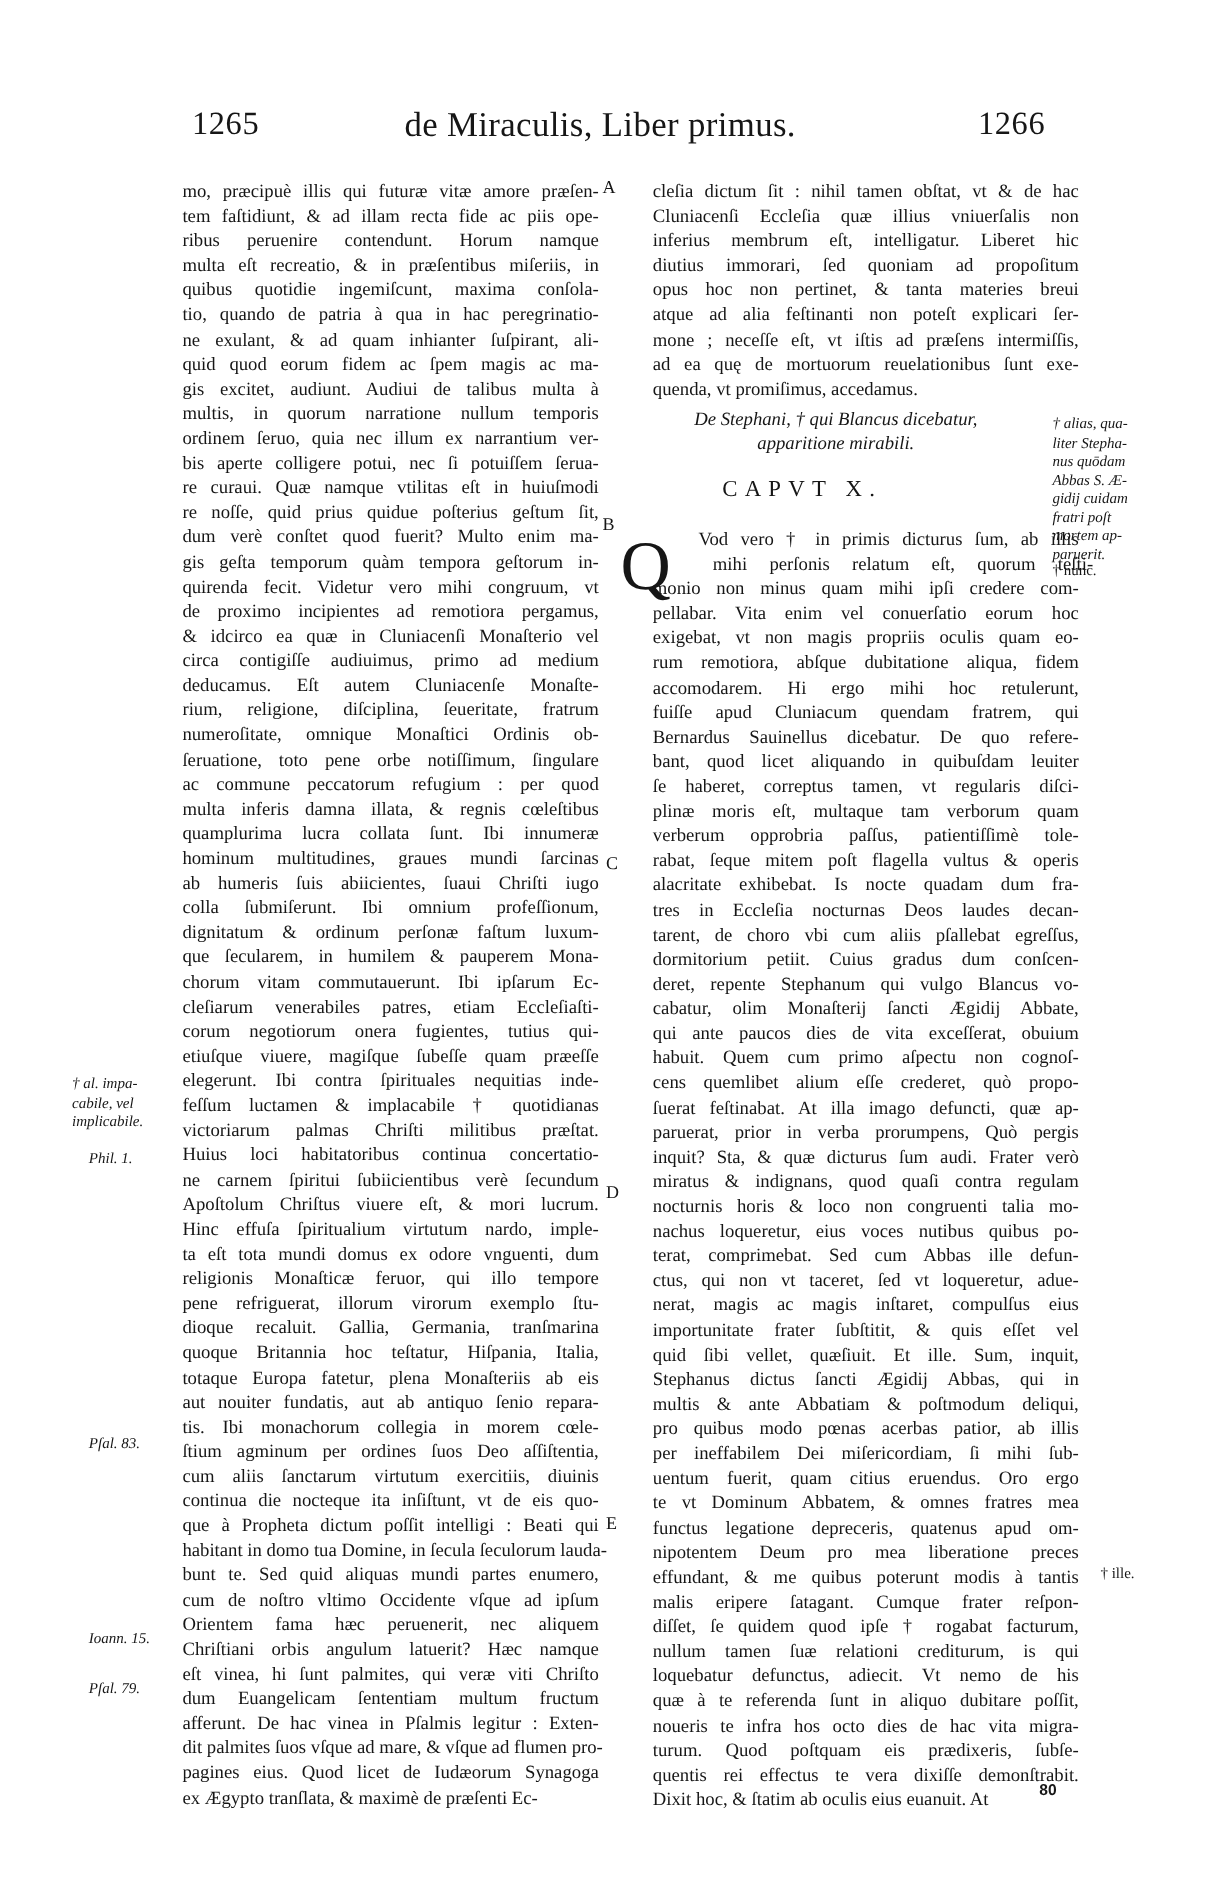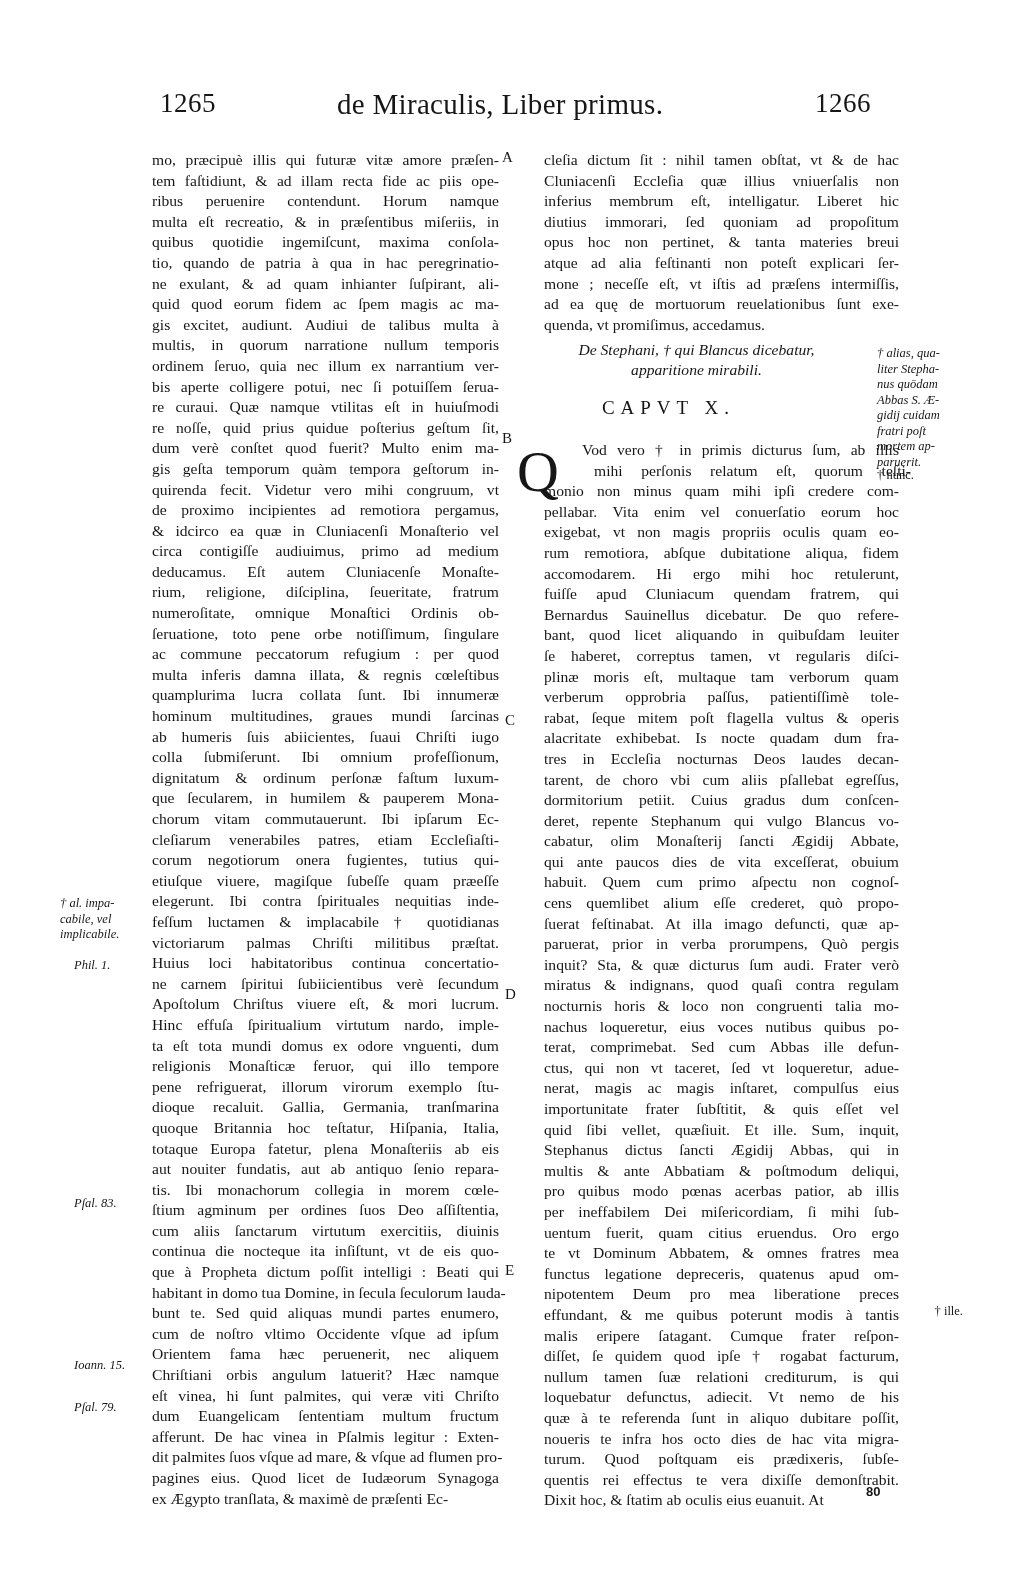--- a/index.html
+++ b/index.html
@@ -191,21 +191,21 @@
     <div>nus quōdam</div>
     <div>Abbas S. Æ-</div>
     <div>gidij cuidam</div>
     <div>fratri poſt</div>
     <div>mortem ap-</div>
     <div>paruerit.</div>
   </div>
 <div class="mnote up" id="mr1" style="left:877px;top:468px;width:80px;font-style:normal;">
     <div>† nunc.</div>
   </div>
-<div class="mnote up" id="mr2" style="left:883px;top:1304px;width:80px;font-style:normal;text-align:right;">
+<div class="mnote up" id="mr2" style="left:917px;top:1304px;width:80px;font-style:normal;">
     <div>† ille.</div>
   </div>
 
 <div class="mnote" id="ml0" style="left:60px;top:874px;width:90px;margin-top:22px;">
     <div>† al. impa-</div>
     <div>cabile, vel</div>
     <div>implicabile.</div>
   </div>
 <div class="mnote" id="ml1" style="left:74px;top:958px;width:80px;">
     <div>Phil. 1.</div>

